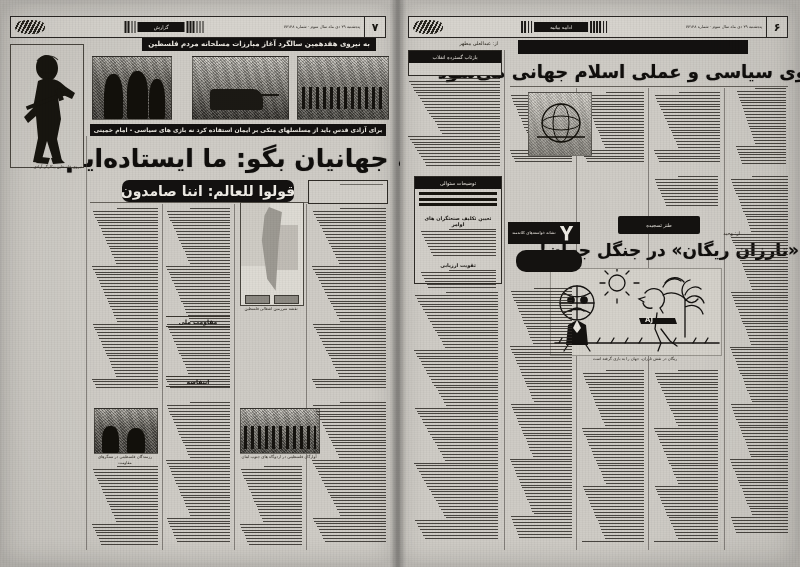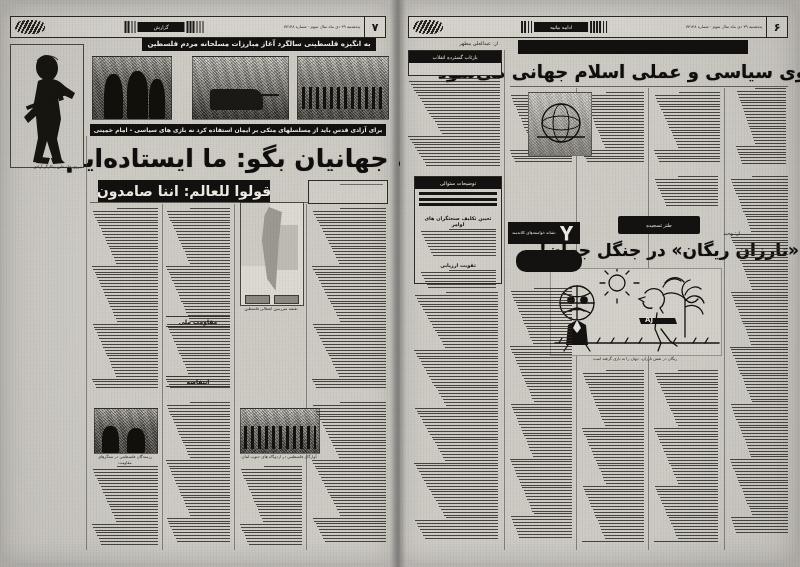--- a/index.html
+++ b/index.html
@@ -208,42 +208,42 @@
                 <i></i>
                 <i></i>
                 <i></i>
                 <i></i>
               </span>
           </div>
         </div>
         <div class="mast-logo"></div>
       </div>
 
-      <div class="kicker" style="left:140px;right:18px;top:34px;height:13px;">به انگیزه فلسطینی سالگرد آغاز مبارزات مسلحانه مردم فلسطین</div>
+      <div class="kicker" style="left:140px;right:18px;top:34px;height:13px;">به نیروی هفدهمین سالگرد آغاز مبارزات مسلحانه مردم فلسطین</div>
 
       <div class="photo pA" style="left:90px;top:52px;width:78px;height:62px;">
         <div class="ph-grain"></div>
         <div class="fig" style="left:14%;width:24%;height:72%;"></div>
         <div class="fig" style="left:44%;width:26%;height:78%;"></div>
         <div class="fig" style="left:72%;width:20%;height:64%;"></div>
       </div>
       <div class="photo pB" style="left:190px;top:52px;width:95px;height:62px;">
         <div class="ph-grain"></div>
         <div class="tank"></div>
       </div>
       <div class="photo pC" style="left:295px;top:52px;width:90px;height:62px;">
         <div class="ph-grain"></div>
         <div class="row"></div>
       </div>
 
       <div class="kicker" style="left:88px;right:8px;top:120px;height:12px;font-size:6px;">برای آزادی قدس باید از مسلسلهای متکی بر ایمان استفاده کرد نه بازی های سیاسی - امام خمینی</div>
 
       <div class="headline h-main" style="left:88px;right:8px;top:134px;height:40px;">به جهانیان بگو: ما ایستاده‌ایم!</div>
 
-      <div class="headline h-arabic" style="left:96px;width:160px;top:176px;height:20px;">قولوا للعالم: اننا صامدون</div>
+      <div class="headline h-arabic" style="left:120px;width:160px;top:176px;height:20px;border-radius:7px;">قولوا للعالم: اننا صامدون</div>
 
       <div class="fighter" style="left:8px;top:40px;width:72px;height:122px;border:1px solid #4a463f;">
         <svg width="70" height="120" viewBox="0 0 70 120">
           <g fill="#17150f">
             <path d="M33 10c7 0 12 6 12 13 0 6-3 10-6 12l4 5-9 4-8-4 4-6c-4-2-7-6-7-12 0-7 5-12 10-12z"></path>
             <path d="M25 36c6-3 16-3 22 1l6 5 9 6-3 6-11-5-3 3 3 22-4 20 5 22-8 2-7-22-6 22-8-1 5-24-2-22-8 7-4-6 9-9z"></path>
             <rect x="12" y="53" width="46" height="4" transform="rotate(-21 35 55)"></rect>
             <rect x="44" y="44" width="5" height="12" transform="rotate(-21 46 50)"></rect>
             <path d="M28 112l-5 6 12 1 2-6zM46 112l6 6-12 1-2-6z"></path>
           </g>

